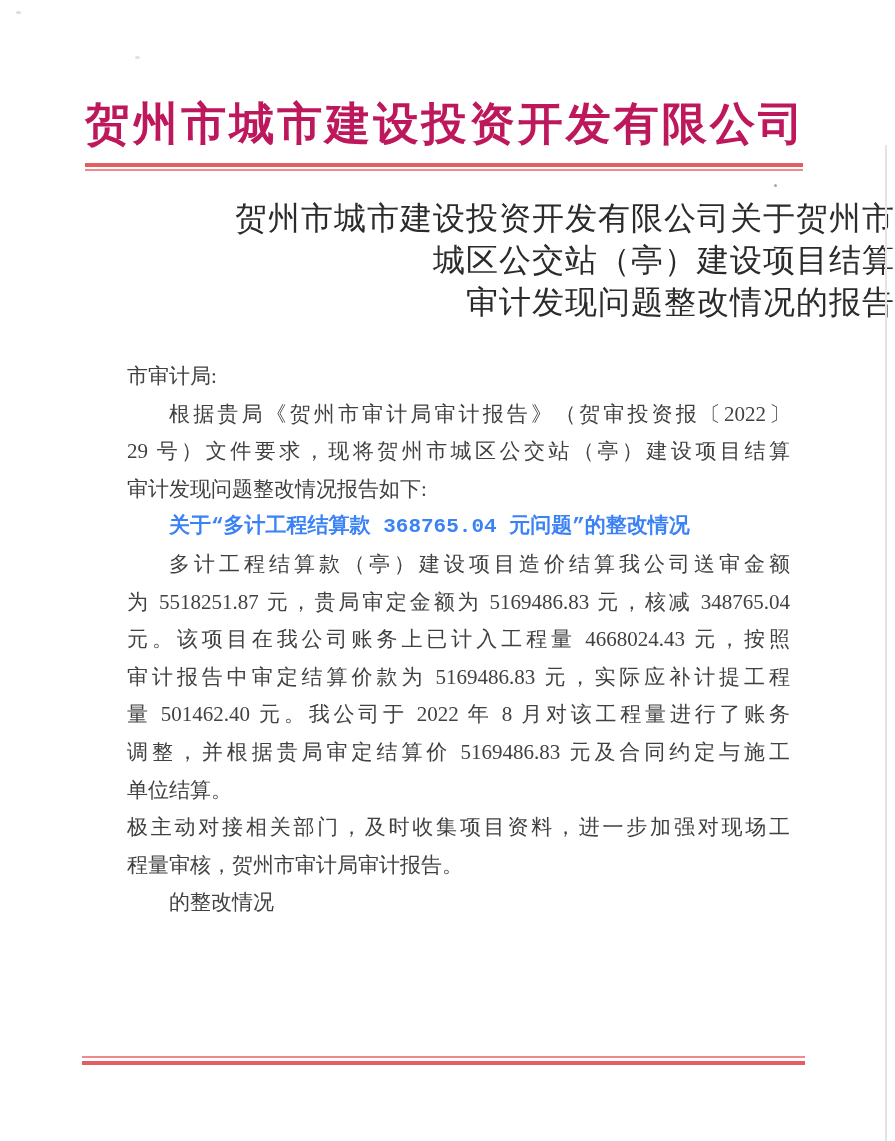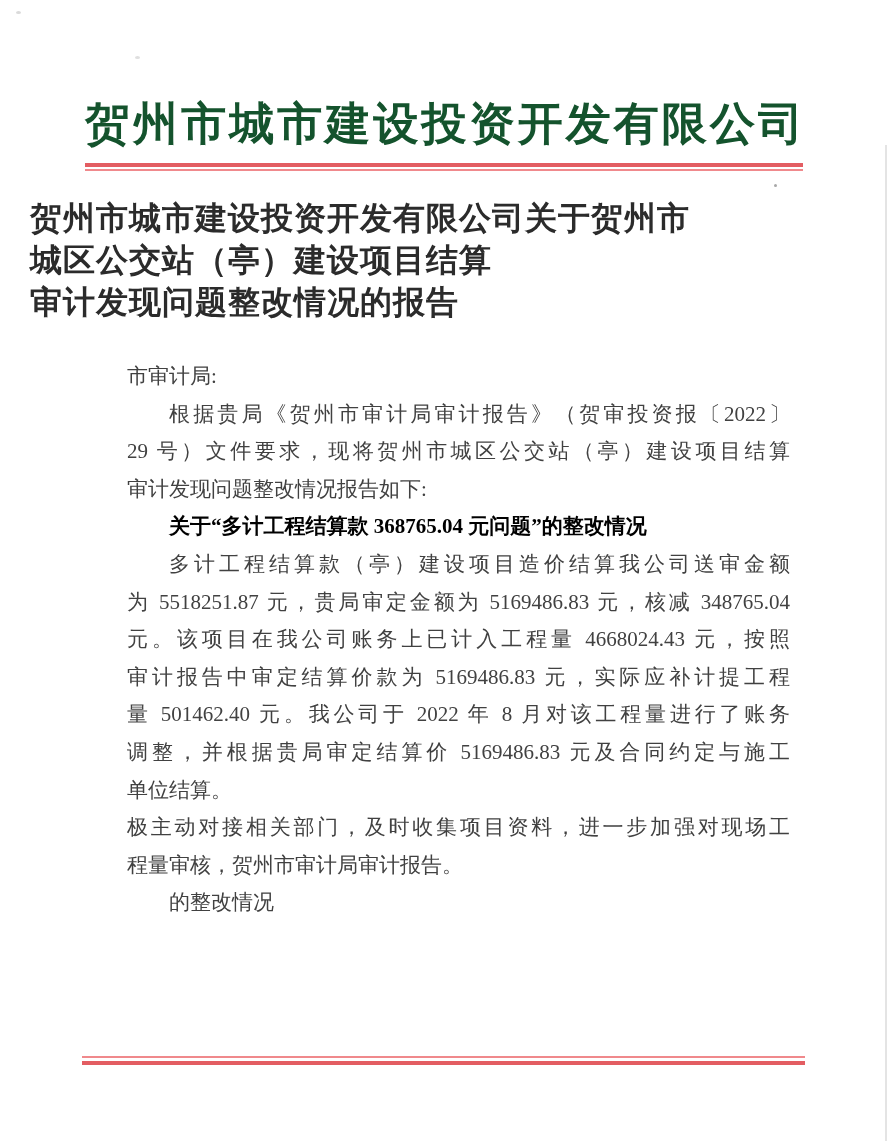--- a/index.html
+++ b/index.html
@@ -7,48 +7,48 @@
     position:relative;
     width:895px;height:1141px;
     background:#ffffff;
     overflow:hidden;
     font-family:"Liberation Serif","DejaVu Serif",serif;
   }
   
   .letterhead{
     position:absolute;left:85px;top:98px;width:718px;
     font-size:45px;line-height:52px;font-weight:bold;
-    color:#14532d;
+    color:#be185d;
     text-align:justify;text-align-last:justify;
     white-space:nowrap;
   }
   .rule{position:absolute;left:85px;width:718px;}
   .rule-top{top:163px;}
   .rule-top .bar-strong{height:4px;background:#e35d62;}
   .rule-top .bar-light{height:2px;margin-top:2px;background:#f0898c;}
   .rule-bottom{top:1056px;left:82px;width:723px;}
   .rule-bottom .bar-light{height:2px;background:#f0898c;}
   .rule-bottom .bar-strong{height:4px;margin-top:3px;background:#e35d62;}
   
   .doc-title{
     position:absolute;left:30px;top:197px;width:865px;
-    text-align:left;
-    font-size:32px;line-height:42px;font-weight:bold;
+    text-align:right;
+    font-size:32px;line-height:42px;font-weight:normal;
     color:#2b2b2b;letter-spacing:1px;
   }
   
   .body-text{
     position:absolute;left:127px;top:358px;width:663px;
     font-size:21px;line-height:37.6px;
     color:#414141;
   }
   .bodyline{min-height:37.6px;text-align:left;}
   .bodyline.fill{text-align:justify;text-align-last:justify;}
   .bodyline.indent{text-indent:2em;}
-  .bodyline.bold{font-weight:bold;color:#000000;}
+  .bodyline.bold{font-weight:bold;color:#3b82f6;font-family:Liberation Mono, monospace;}
   
   .scan-edge{
     position:absolute;left:885px;top:145px;width:2px;height:996px;
     background:#e4e4e4;
   }
   .speck{position:absolute;border-radius:50%;}
   .speck-a{left:16px;top:11px;width:5px;height:3px;background:#dadada;}
   .speck-b{left:135px;top:56px;width:5px;height:3px;background:#dfdfdf;}
   .speck-c{left:774px;top:184px;width:3px;height:3px;background:#a8a8a8;}
 </style>

